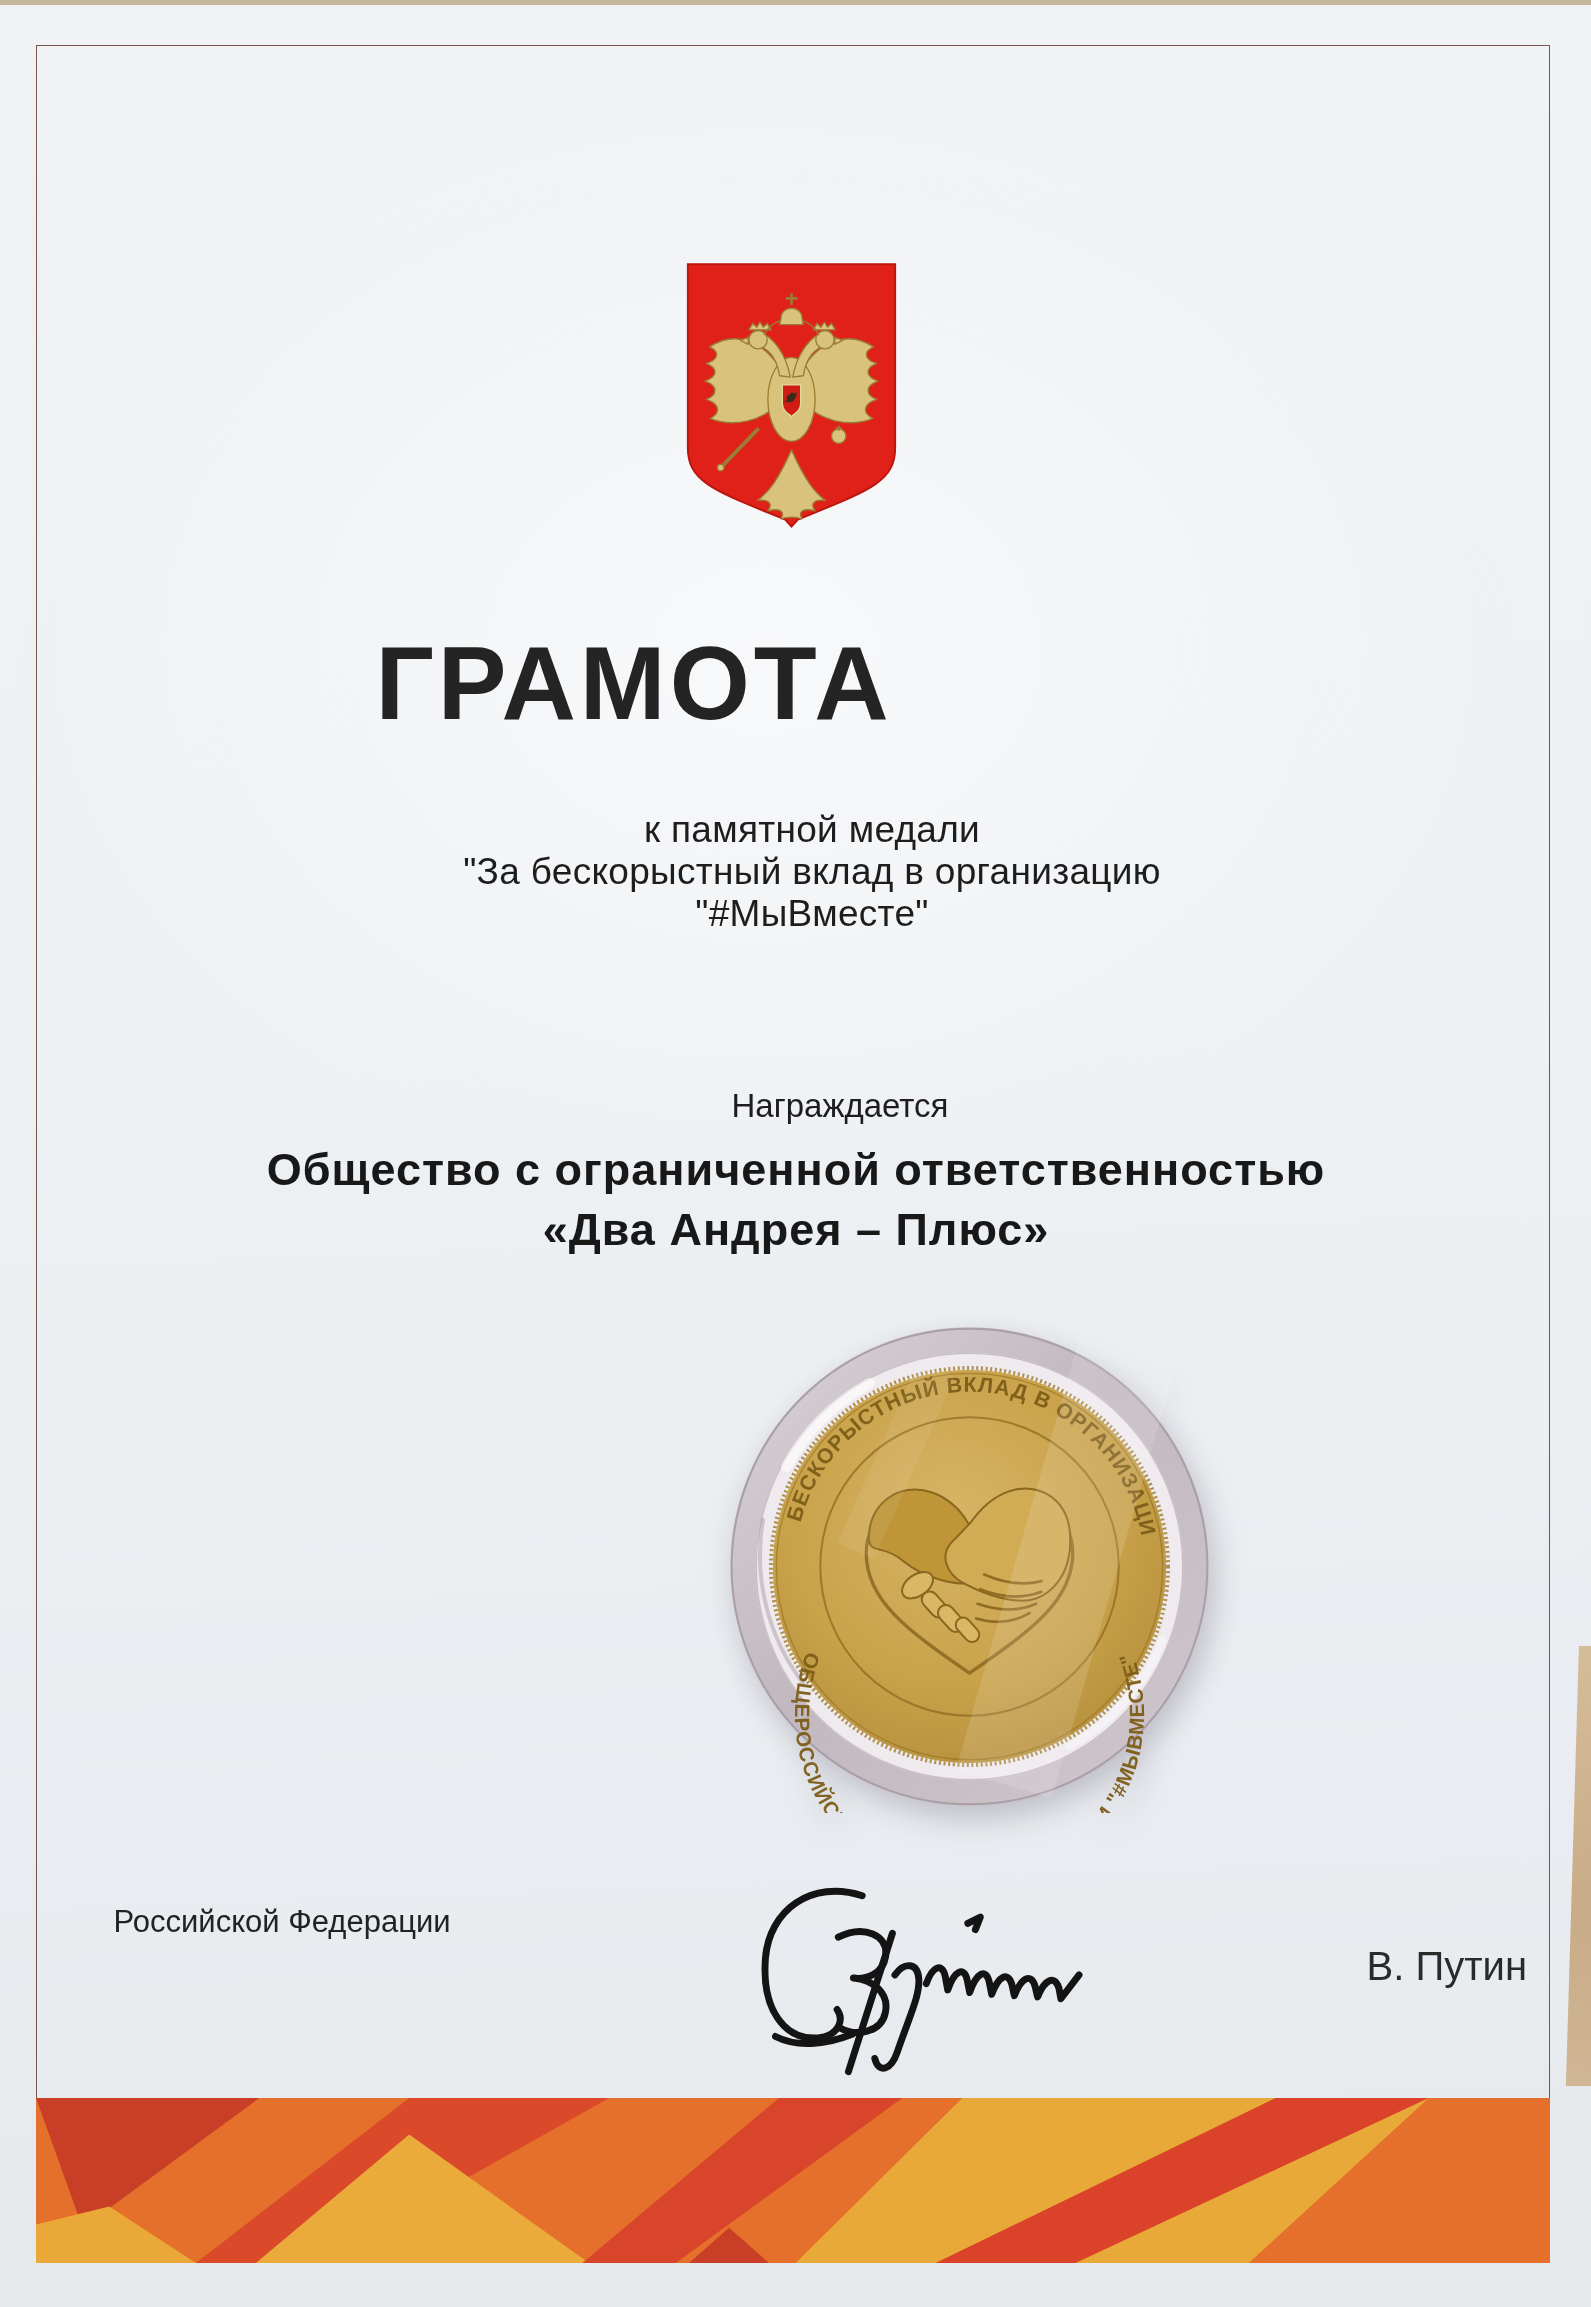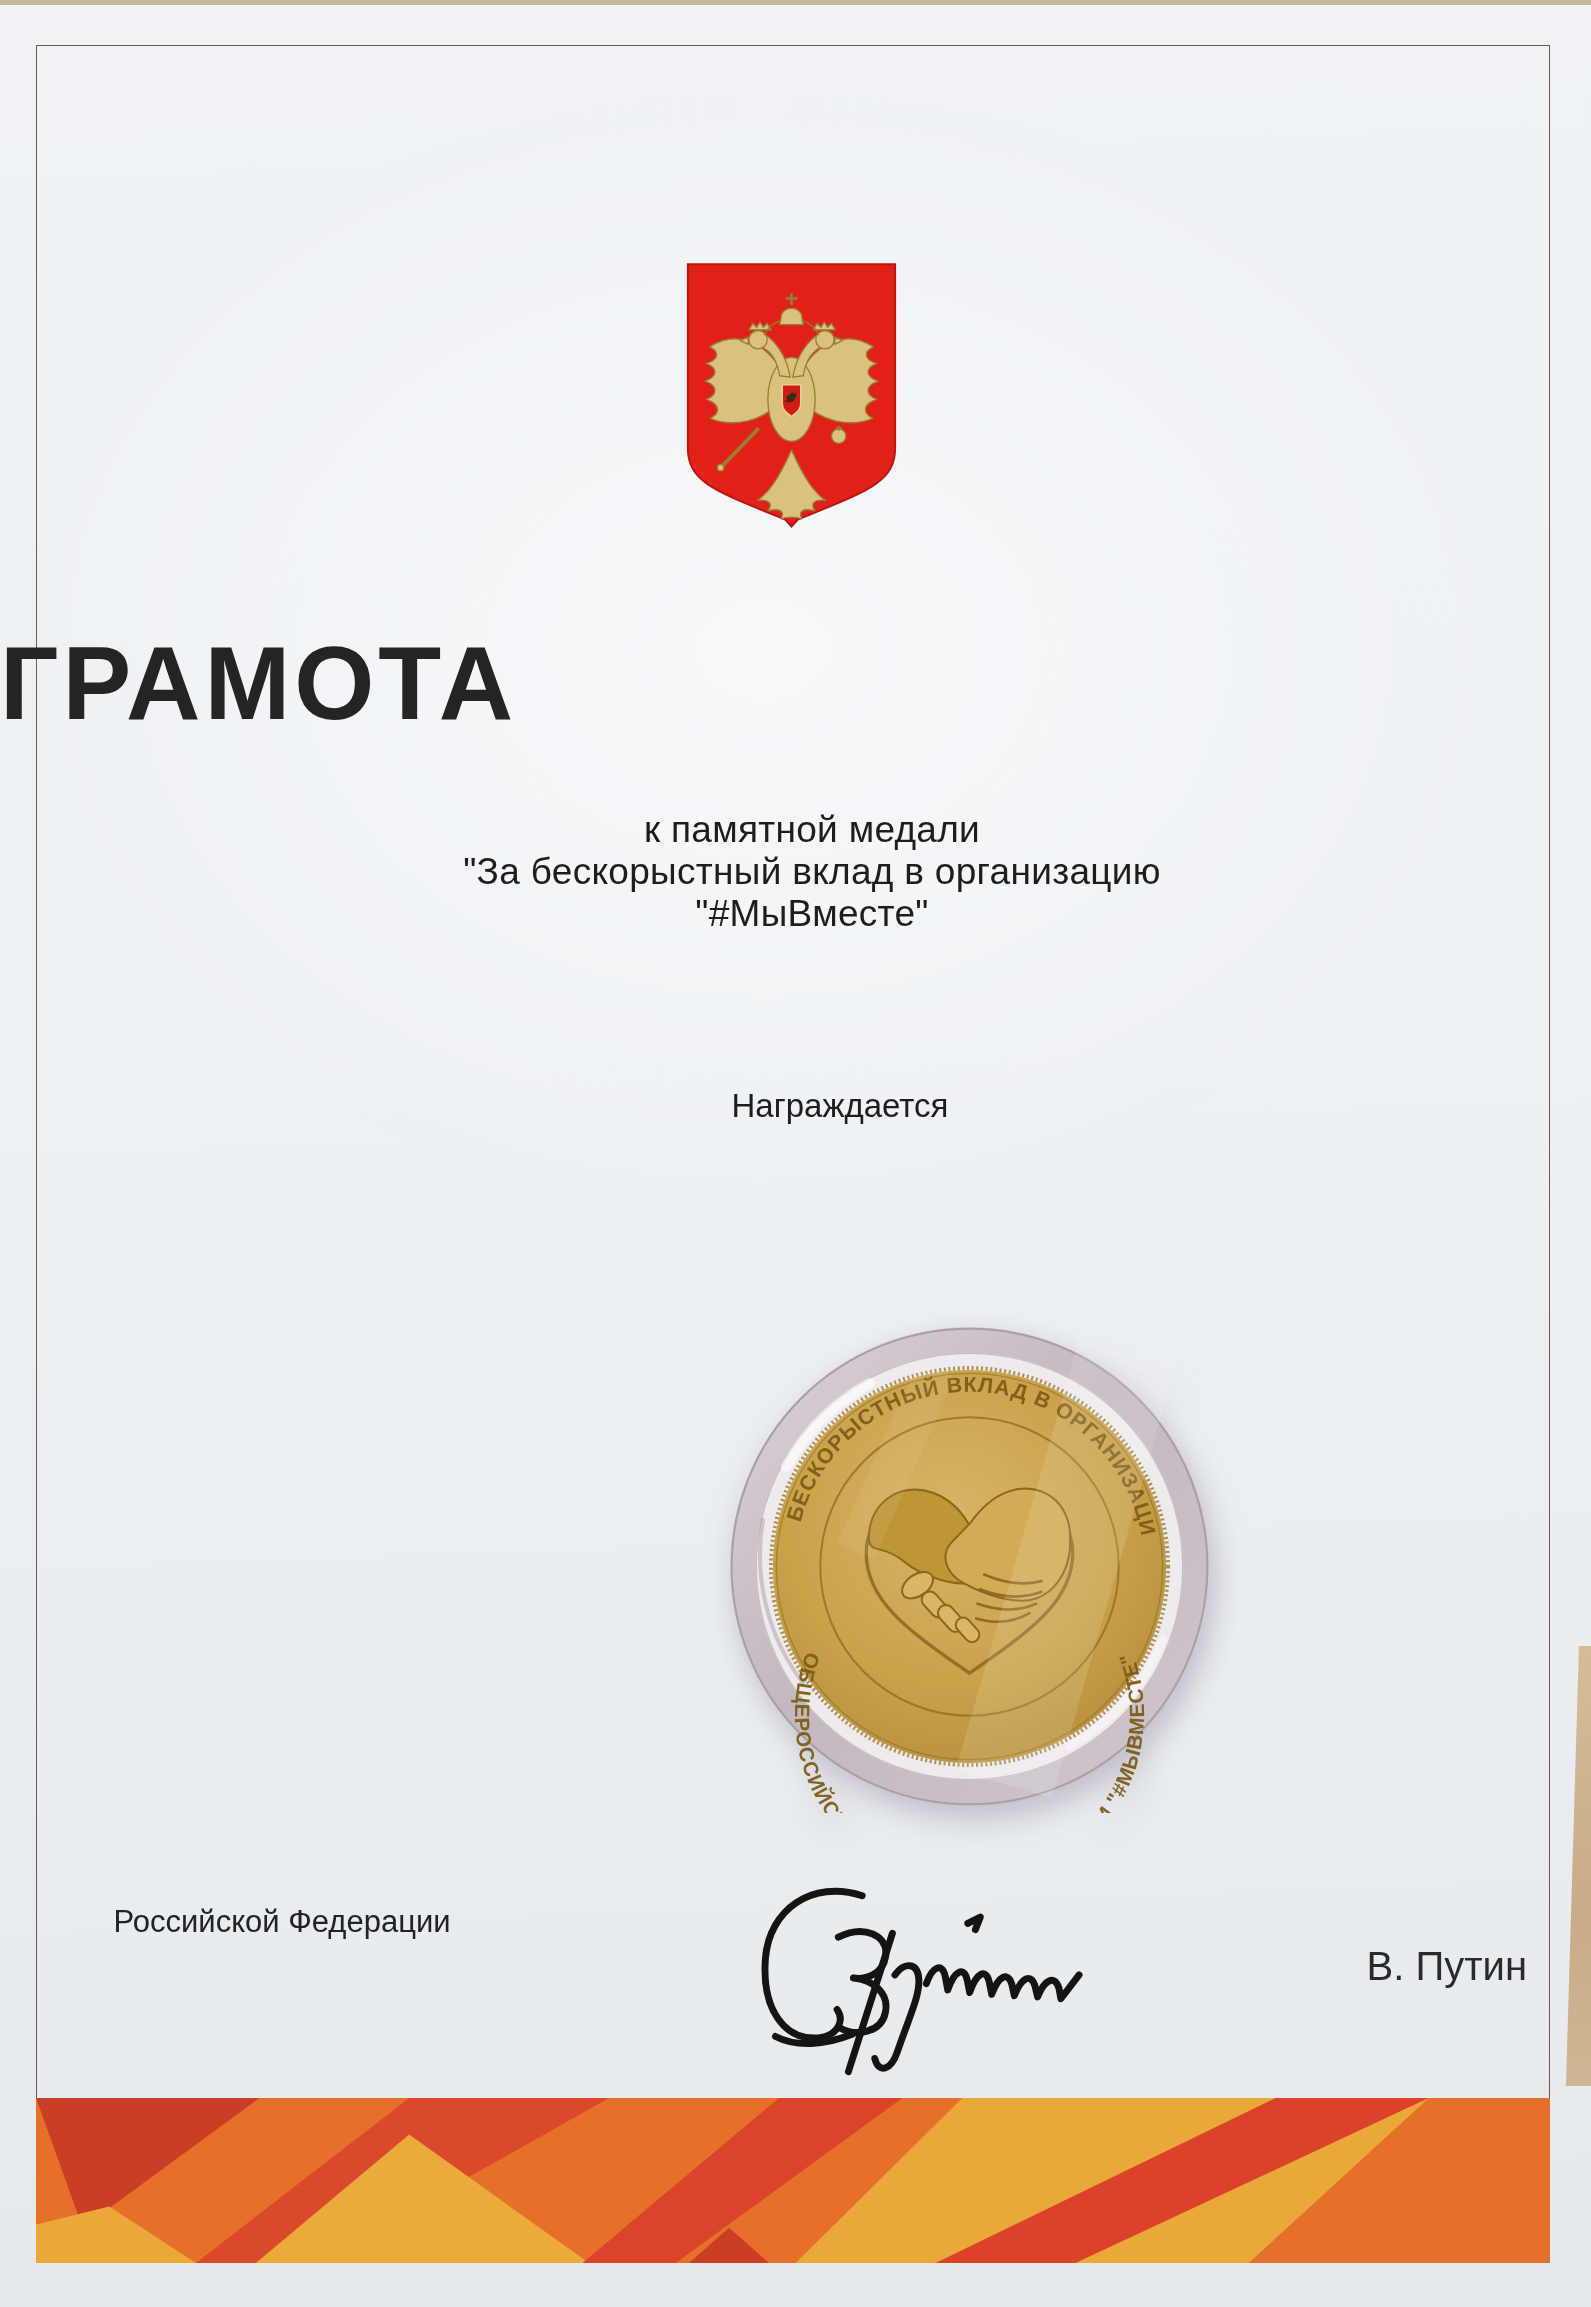--- a/index.html
+++ b/index.html
@@ -26,21 +26,21 @@
   .frame{
     position:absolute;left:36px;top:45px;width:1514px;height:2218px;
     border:1.3px solid rgba(95,58,50,.85);
     box-sizing:border-box;
   }
   .coat{
     position:absolute;left:680px;top:255px;width:223px;height:275px;
   }
   .title{
     position:absolute;left:0;top:625px;width:1268px;
-    text-align:left;
+    text-align:center;
     font-size:103px;font-weight:800;letter-spacing:4px;
     color:#242424;
   }
   .subtitle{
     position:absolute;left:16px;top:809px;width:1592px;
     text-align:center;
     font-size:37px;line-height:42px;font-weight:500;
     color:#1d1d1d;letter-spacing:0.3px;
   }
   .award-label{
@@ -120,20 +120,24 @@
   <div class="title">ГРАМОТА</div>
 
   <div class="subtitle">
     <div>к памятной медали</div>
     <div>"За бескорыстный вклад в организацию</div>
     <div>"#МыВместе"</div>
   </div>
 
   <div class="award-label">Награждается</div>
 
+  <div class="recipient">
+    <div>Общество с ограниченной ответственностью</div>
+    <div>«Два Андрея – Плюс»</div>
+  </div>
 
   <svg class="medal" viewBox="0 0 740 740">
     <defs>
       <radialGradient id="goldGrad" cx="45%" cy="38%" r="75%">
         <stop offset="0%" stop-color="#d8b466"></stop>
         <stop offset="55%" stop-color="#c9a24a"></stop>
         <stop offset="100%" stop-color="#b08a38"></stop>
       </radialGradient>
       <linearGradient id="capsuleGrad" x1="0" y1="0" x2="1" y2="1">
         <stop offset="0%" stop-color="#d9d2d8"></stop>

